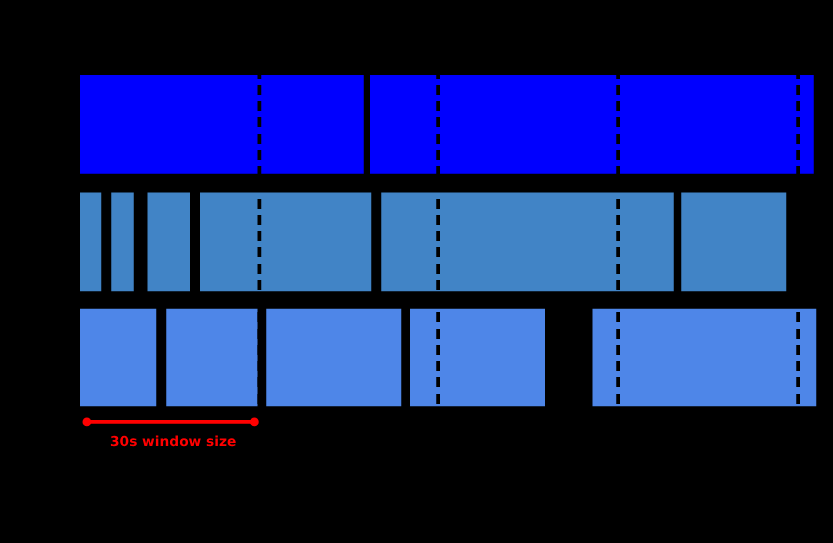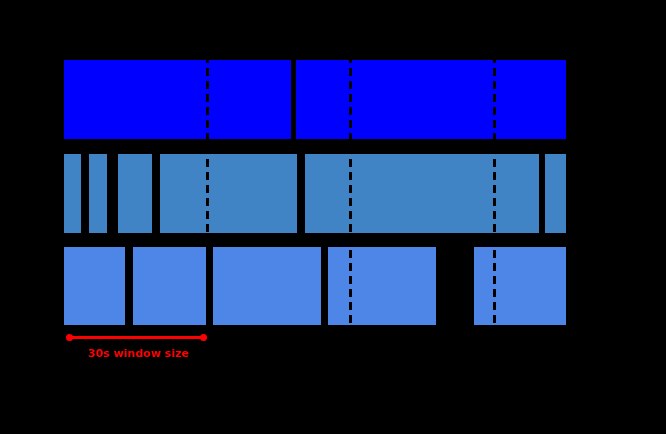--- a/index.html
+++ b/index.html
@@ -1,18 +1,18 @@
 <!DOCTYPE html>
 <html><head>
 <meta charset="utf-8">
 <style>
   html,body{margin:0;padding:0;background:#000;}
   .stage{
     position:relative;
-    width:566px;height:434px;
+    width:666px;height:434px;
     background:#000000;
     overflow:hidden;
     font-family:"DejaVu Sans", sans-serif;
   }
   .chart-layer{position:absolute;inset:0;}
   .bar-segment{position:absolute;}
   .window-line{position:absolute;}
   .annotation-arrow-line{position:absolute;height:2.5px;border-radius:1px;}
   .annotation-dot{position:absolute;width:7px;height:7px;border-radius:50%;}
   .annotation-label{

